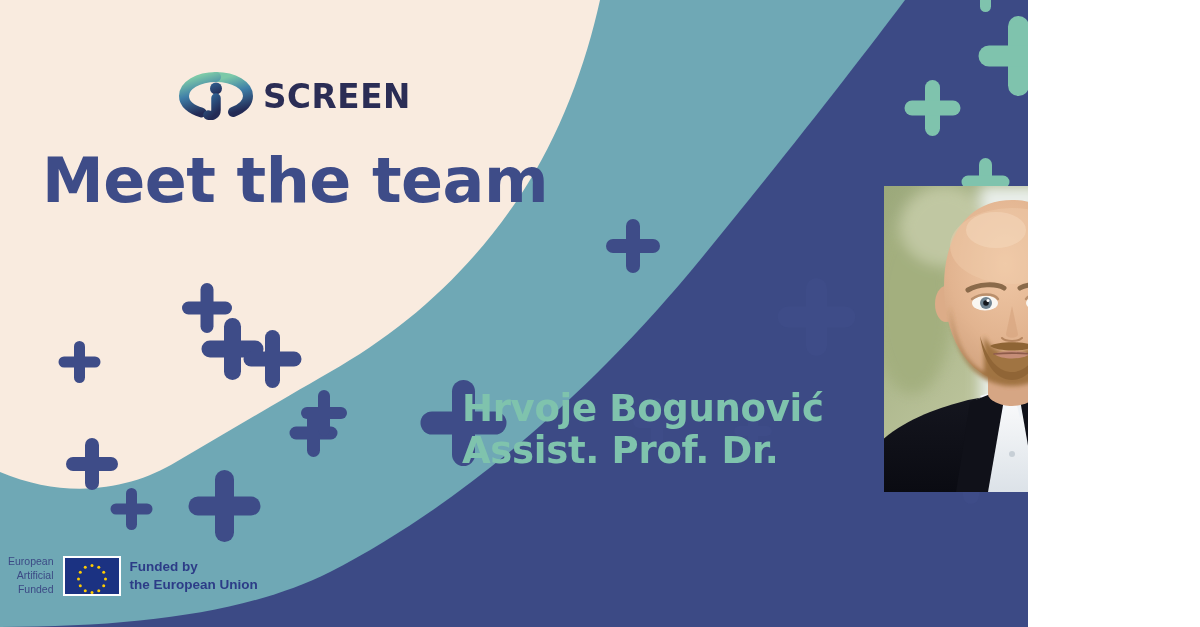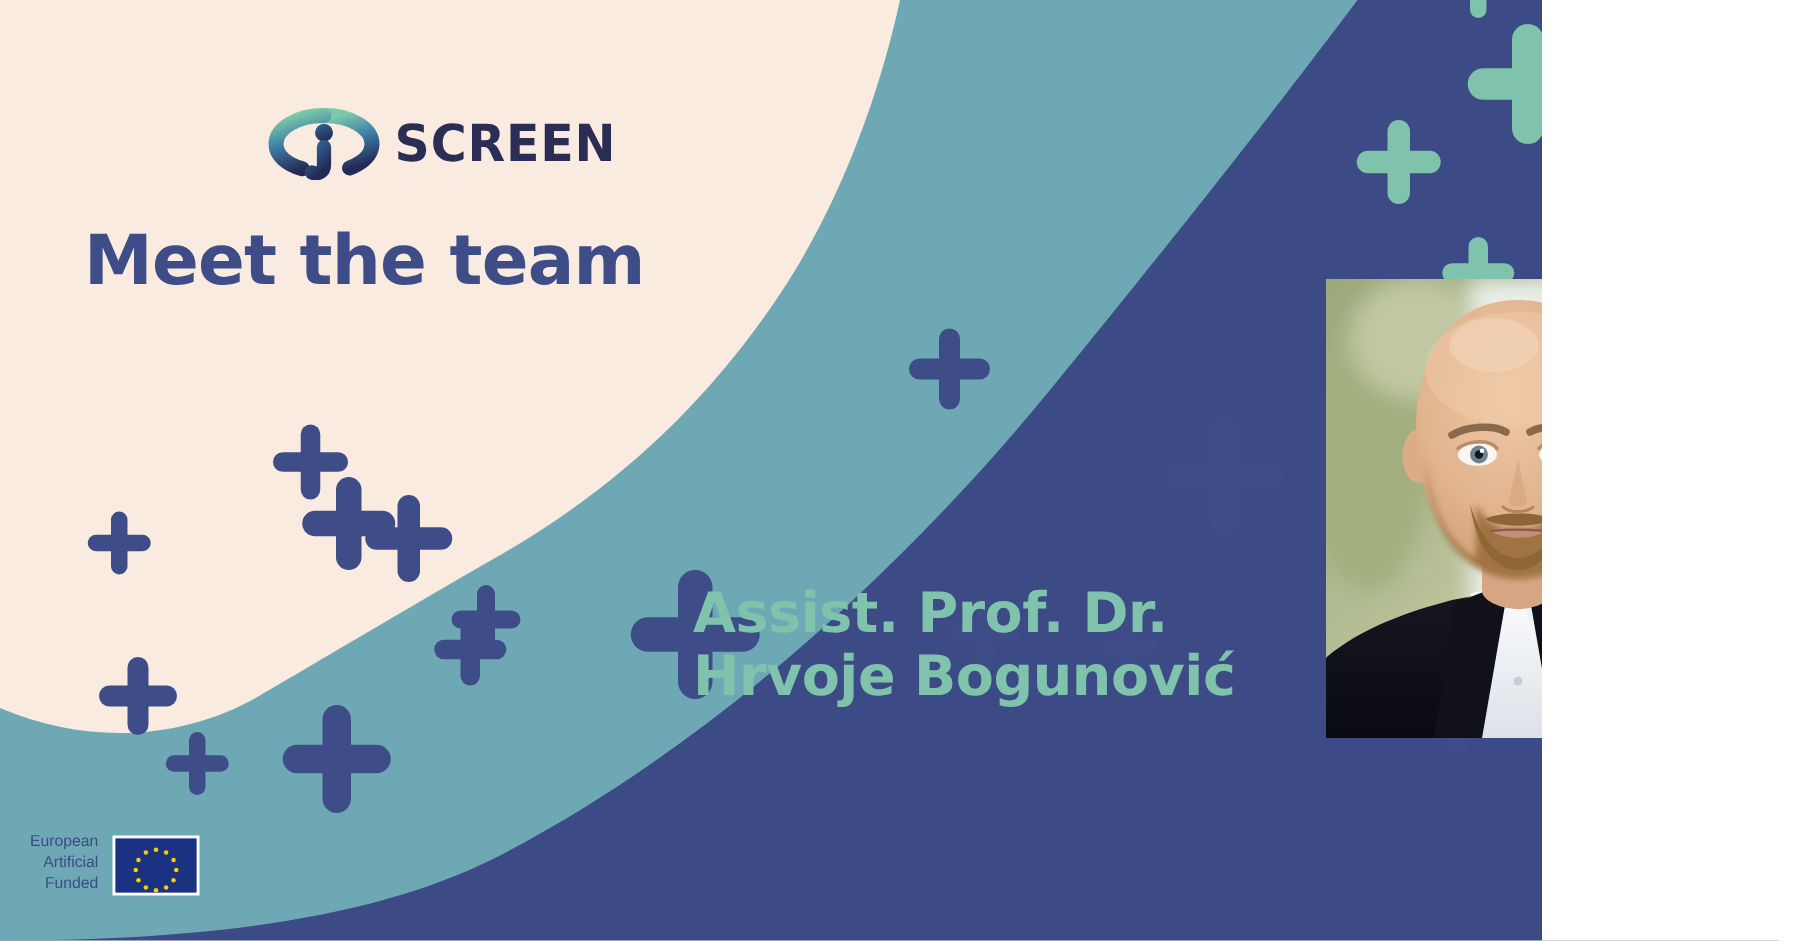--- a/index.html
+++ b/index.html
@@ -46,25 +46,25 @@
     letter-spacing: 0.6px;
     color: #2B2D55;
     line-height: 1;
     transform: scaleX(0.96);
     transform-origin: left center;
   }
 
   
   #headline {
     position: absolute;
-    left: 56px;
+    left: 42px;
     top: 150px;
     font-family: "DejaVu Sans", sans-serif;
     font-weight: 700;
-    font-size: 46px;
+    font-size: 62px;
     line-height: 1;
     letter-spacing: -0.5px;
     color: #3E4C88;
     white-space: nowrap;
   }
 
   
   #person-block {
     position: absolute;
     left: 462px;
@@ -111,24 +111,24 @@
     top: 186px;
     width: 256px;
     height: 306px;
     overflow: hidden;
   }
   #portrait svg { display: block; }
 
   
   #eu-lockup {
     position: absolute;
-    left: 20px;
+    left: 8px;
     top: 555px;
     display: flex;
-    align-items: flex-end;
+    align-items: center;
     gap: 9px;
   }
   #eic-text {
     font-family: "Liberation Sans", sans-serif;
     font-size: 10.5px;
     line-height: 1.32;
     color: #3C4A85;
     text-align: right;
   }
   #eu-flag {
@@ -293,22 +293,22 @@
 
       <circle cx="38" cy="16.5" r="6" fill="url(#iGrad)"></circle>
       <path d="M38,26 L38,38 C38,42.5 34,44.5 30,43" fill="none" stroke="url(#iGrad)" stroke-width="9.5" stroke-linecap="round"></path>
     </svg>
     <span id="logo-word">SCREEN</span>
   </div>
 
   <div id="headline">Meet the team</div>
 
   <div id="person-block">
+    <div id="person-name" style="font-size:37px;">Hrvoje Bogunović</div>
     <div id="person-name">Assist. Prof. Dr.</div>
-    <div id="person-name" style="font-size:37px;">Hrvoje Bogunović</div>
   </div>
 
   <div id="portrait">
     <svg width="256" height="306" viewBox="0 0 256 306" aria-hidden="true">
       <defs>
         <linearGradient id="bgBlurL" x1="0" y1="0" x2="1" y2="1">
           <stop offset="0%" stop-color="#9BA87A"></stop>
           <stop offset="55%" stop-color="#BCC49C"></stop>
           <stop offset="100%" stop-color="#D8DCC2"></stop>
         </linearGradient>
@@ -438,15 +438,19 @@
           <circle cx="27" cy="34.5" r="1.5"></circle>
           <circle cx="20.25" cy="32.7" r="1.5"></circle>
           <circle cx="15.3" cy="27.75" r="1.5"></circle>
           <circle cx="13.5" cy="21" r="1.5"></circle>
           <circle cx="15.3" cy="14.25" r="1.5"></circle>
           <circle cx="20.25" cy="9.3" r="1.5"></circle>
         </g>
       </svg>
     </div>
 
+    <div id="funded-text">
+      <div>Funded by</div>
+      <div>the European Union</div>
+    </div>
   </div>
 
 </div>
 
 </body></html>

